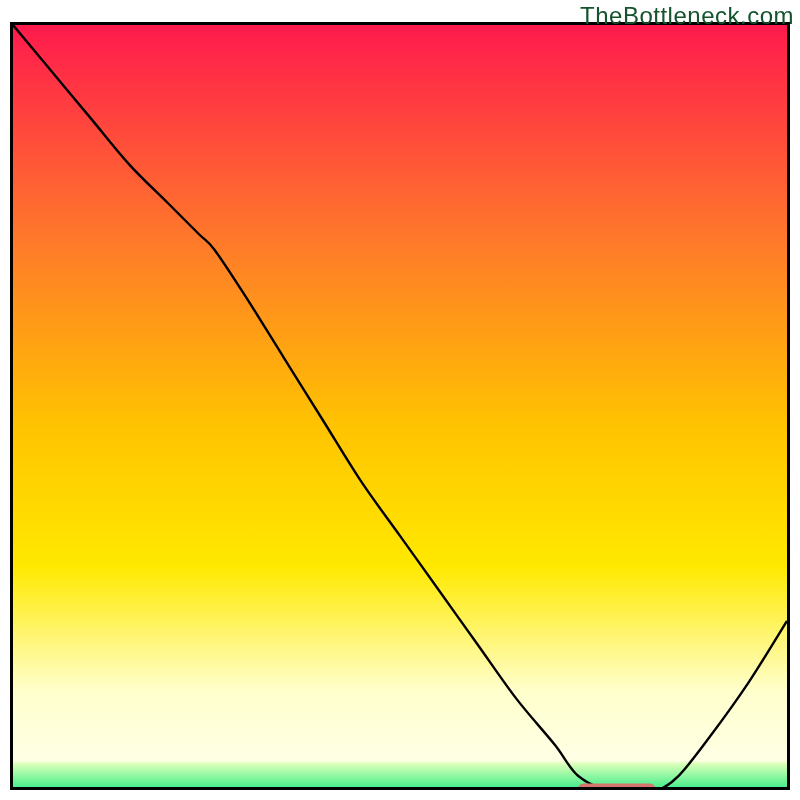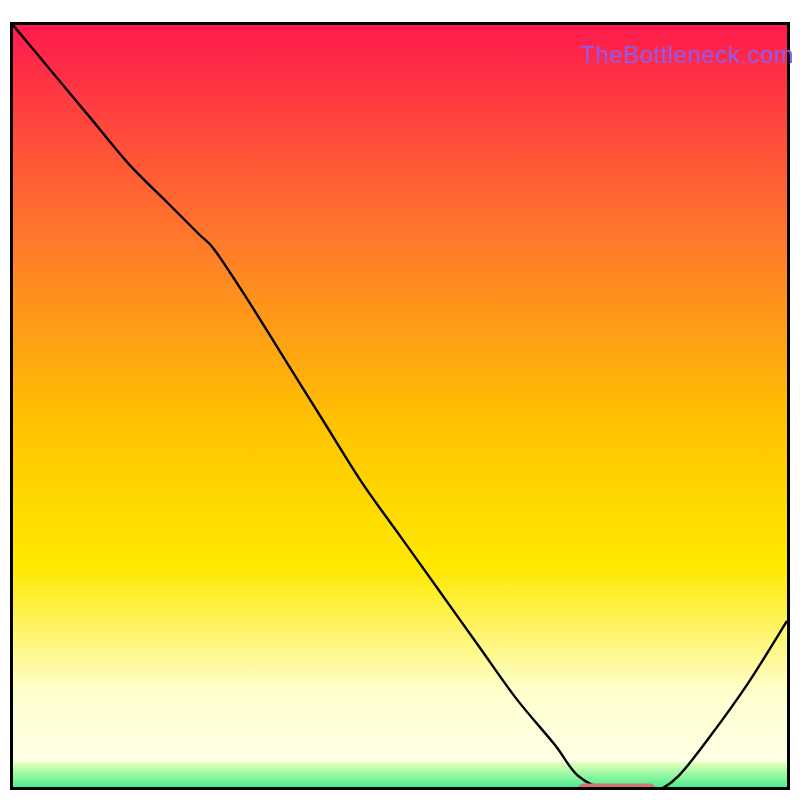--- a/index.html
+++ b/index.html
@@ -15,24 +15,23 @@
     position: relative;
     width: 800px;
     height: 800px;
   }
   .watermark {
     position: absolute;
     top: 2px;
     right: 6px;
     font-size: 24px;
     font-weight: 500;
-    color: #8b5cf6;
+    color: #14532d;
     letter-spacing: 0.5px;
     z-index: 10;
-    margin-top: 39px;
   }
   .plot-wrap {
     position: absolute;
     left: 10px;
     top: 22px;
     width: 780px;
     height: 768px;
     border: 3px solid #000;
     box-sizing: border-box;
     overflow: hidden;

